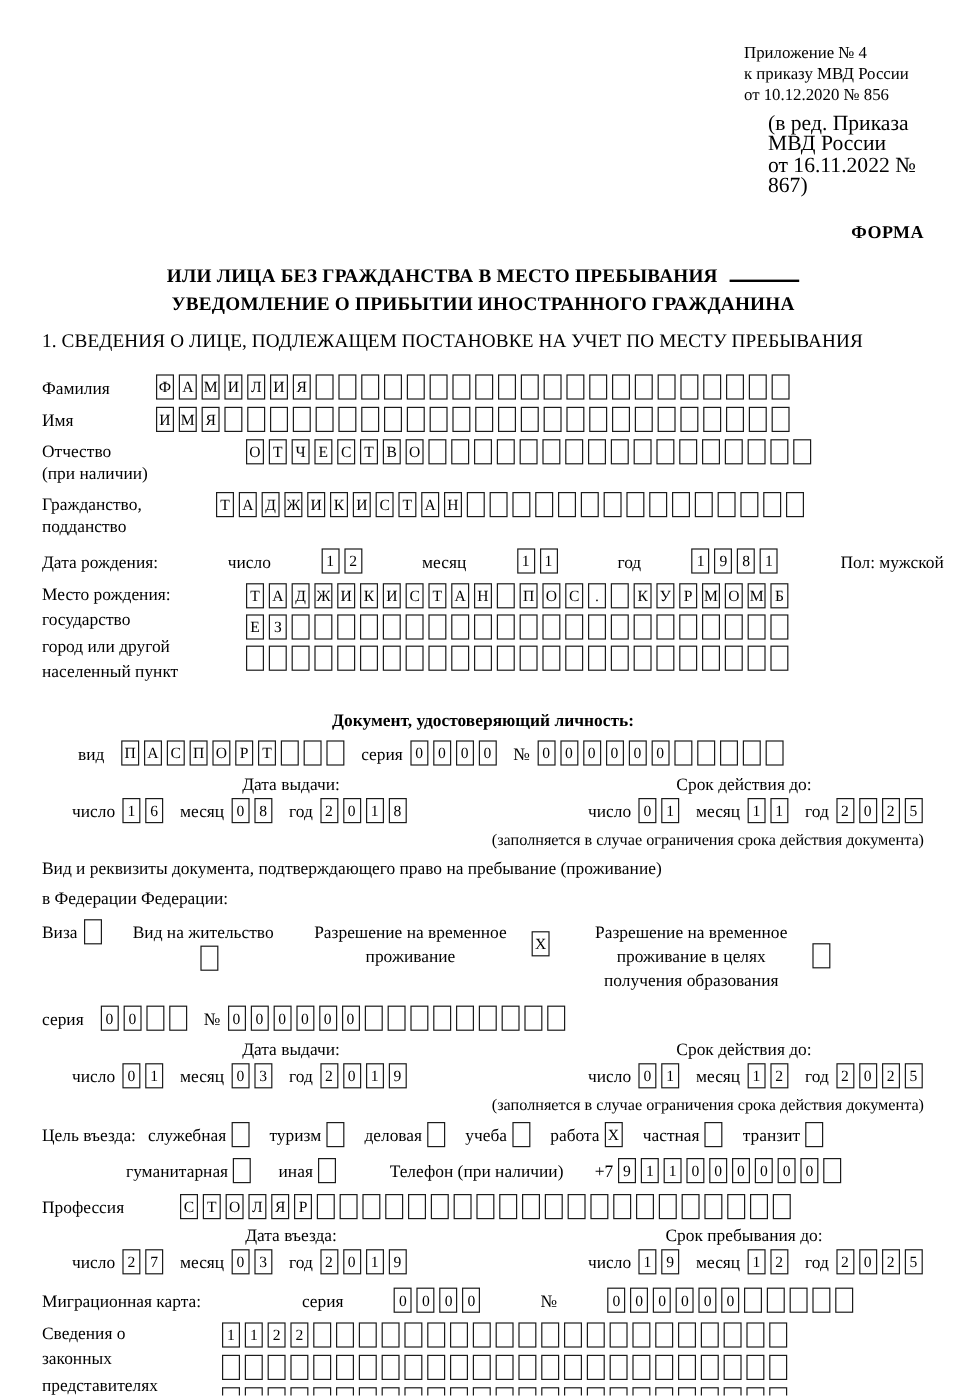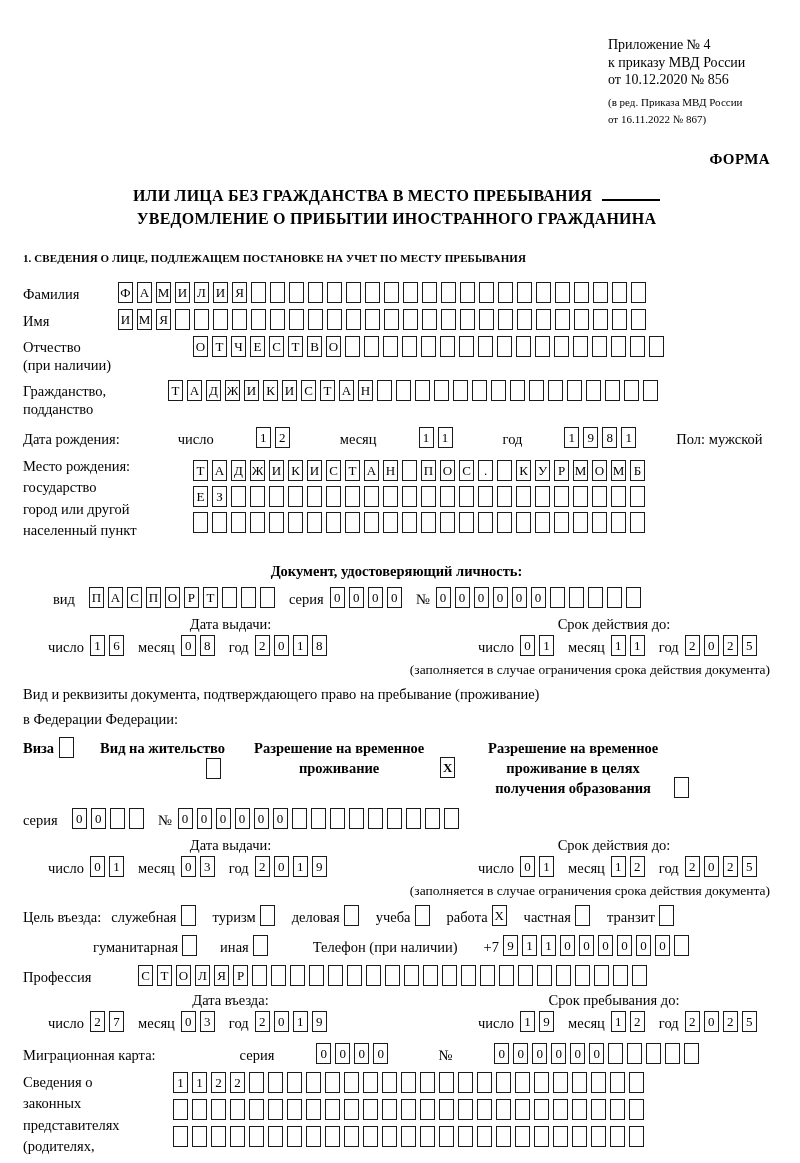--- a/index.html
+++ b/index.html
@@ -2,66 +2,66 @@
 <html><head>
 <meta charset="utf-8">
 <style>
   * { margin:0; padding:0; box-sizing:border-box; }
   html,body { background:#ffffff; }
   body {
     width:800px; height:1163px;
     font-family:"Liberation Serif","DejaVu Serif",serif;
     color:#000; font-size:14.5px;
   }
-  .page { width:800px; height:1163px; padding:36px 30px 0 23px; overflow:hidden; position:relative; }
+  .page { width:800px; height:1163px; padding:36px 30px 0 35px; overflow:hidden; position:relative; }
 
   
   .hdr { margin-left:585px; font-size:14px; line-height:17.5px; }
-  .hdr .amend { font-size:11px; margin-top:5px; }
+  .hdr .amend { font-size:18px; margin-top:5px;margin-left:20px; }
   .forma { font-weight:bold; text-align:right; margin-top:22px; font-size:15px; letter-spacing:.4px; }
 
   .title { text-align:center; font-weight:bold; font-size:16px; line-height:23px; margin-top:16px; letter-spacing:.2px; }
   .t-underline { display:inline-block; width:58px; border-bottom:2px solid #000; margin-left:10px; }
 
-  .sec { font-weight:bold; font-size:11px; margin-top:22px; margin-bottom:18px; letter-spacing:.1px; }
+  .sec { font-weight:normal; font-size:16px; margin-top:11px; margin-bottom:18px; letter-spacing:.1px; }
 
   .row { display:flex; align-items:flex-start; margin-bottom:5px; }
   .cells { display:flex; flex:none; }
   .cell {
     width:15px; height:21px; flex:none; display:inline-block;
     border:1.5px solid #1b1b1b; margin-right:4px;
     text-align:center; font-size:13px; line-height:19px;
   }
   .lab { flex:none; line-height:20px; padding-top:2px; }
   .w95 { width:95px; } .w145 { width:145px; } .w170 { width:170px; } .w115 { width:115px; }
   .two { line-height:18.5px; padding-top:2px; }
 
   .dl { flex:none; line-height:24px; margin:0 6px 0 10px; }
   .dl.first { margin-left:0; }
 
-  .bp { display:flex; margin-bottom:21px;align-items:center; }
+  .bp { display:flex; margin-bottom:21px; }
   .bp-labels { width:170px; flex:none; line-height:21.5px; }
   .bp-rows .cells { margin-bottom:5px; }
 
   .doc-head { text-align:center; font-weight:bold; font-size:14.5px; margin:4px 0 7px 0; }
 
   .ind30 { padding-left:30px; }
 
   .dh { display:flex; margin-bottom:2px; margin-top:4px;gap:20px; }
   .dh-left { width:415px; text-align:center; flex:none; }
   .dh-right { flex:1; text-align:center; }
   .dp { display:flex; margin-bottom:3px; }
   .dp-left { width:415px; flex:none; display:flex; align-items:flex-start; padding-left:25px; }
   .dp-right { flex:1; display:flex; align-items:flex-start; padding-left:40px; }
   .note-right { text-align:right; font-size:13.5px; margin-bottom:6px; }
 
   .intro { line-height:21px; margin-bottom:4px; }
 
   .viza { display:flex; align-items:flex-start; margin:6px 0 10px 0; }
-  .viza .opt { display:flex; align-items:flex-end; flex:none;font-weight:bold; }
+  .viza .opt { display:flex; align-items:center; flex:none; }
   .viza .opt .vlab { line-height:20px; padding-top:2px; }
   .viza .wrapped { width:192px; text-align:center; }
   .viza .cells { margin-left:5px; }
   .gap18 { margin-left:18px; } .gap22 { margin-left:22px;flex-direction:column; }
 
   .purpose { display:flex; align-items:flex-start; margin-bottom:6px; }
   .purpose .pl { flex:none; line-height:24px; margin-right:4px; }
   .purpose .cells { margin-right:13px; }
 
   .reps { display:flex; margin-top:4px; }
@@ -243,21 +243,21 @@
         <span class="cell">1</span>
         <span class="cell">1</span>
       </span>
     <span class="dl">год</span>
     <span class="cells">
         <span class="cell">1</span>
         <span class="cell">9</span>
         <span class="cell">8</span>
         <span class="cell">1</span>
       </span>
-    <span class="dl" style="margin-left:0">Пол: мужской</span>
+    <span class="dl" style="margin-left:12px">Пол: мужской</span>
     <span class="cells">
         <span class="cell">X</span>
       </span>
     <span class="dl" style="margin-left:14px">женский</span>
     <span class="cells" style="margin-left:8px">
         <span class="cell"></span>
       </span>
   </div>
 
   <div class="bp">

